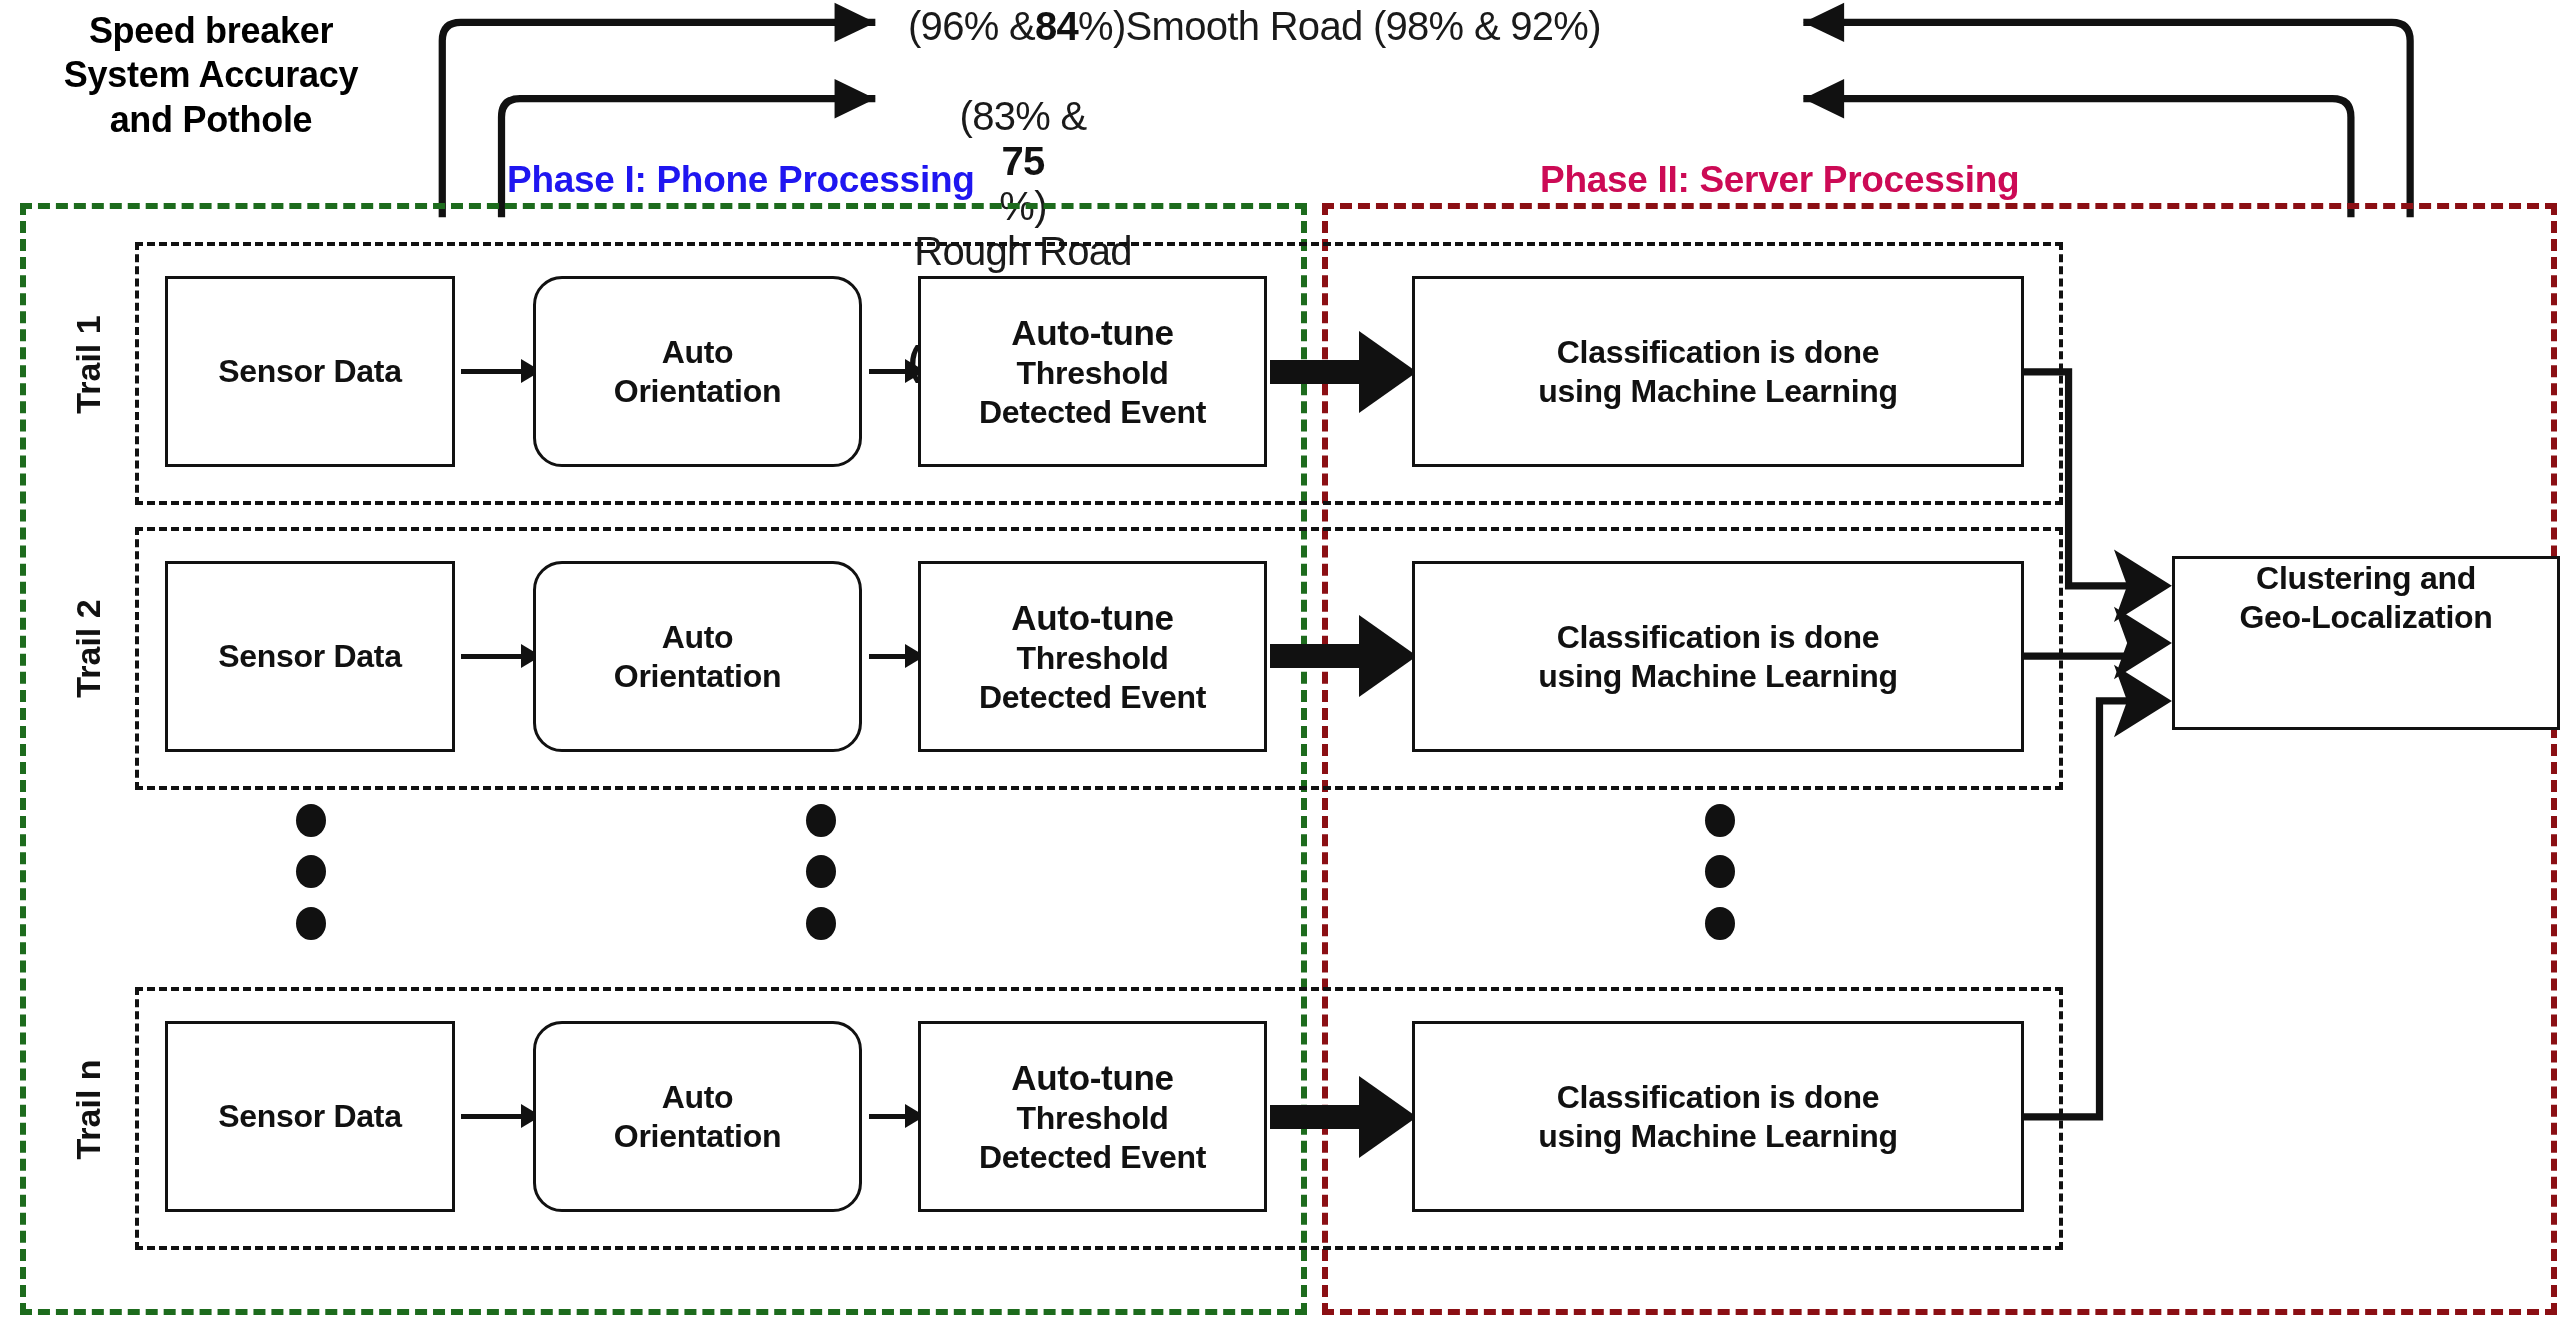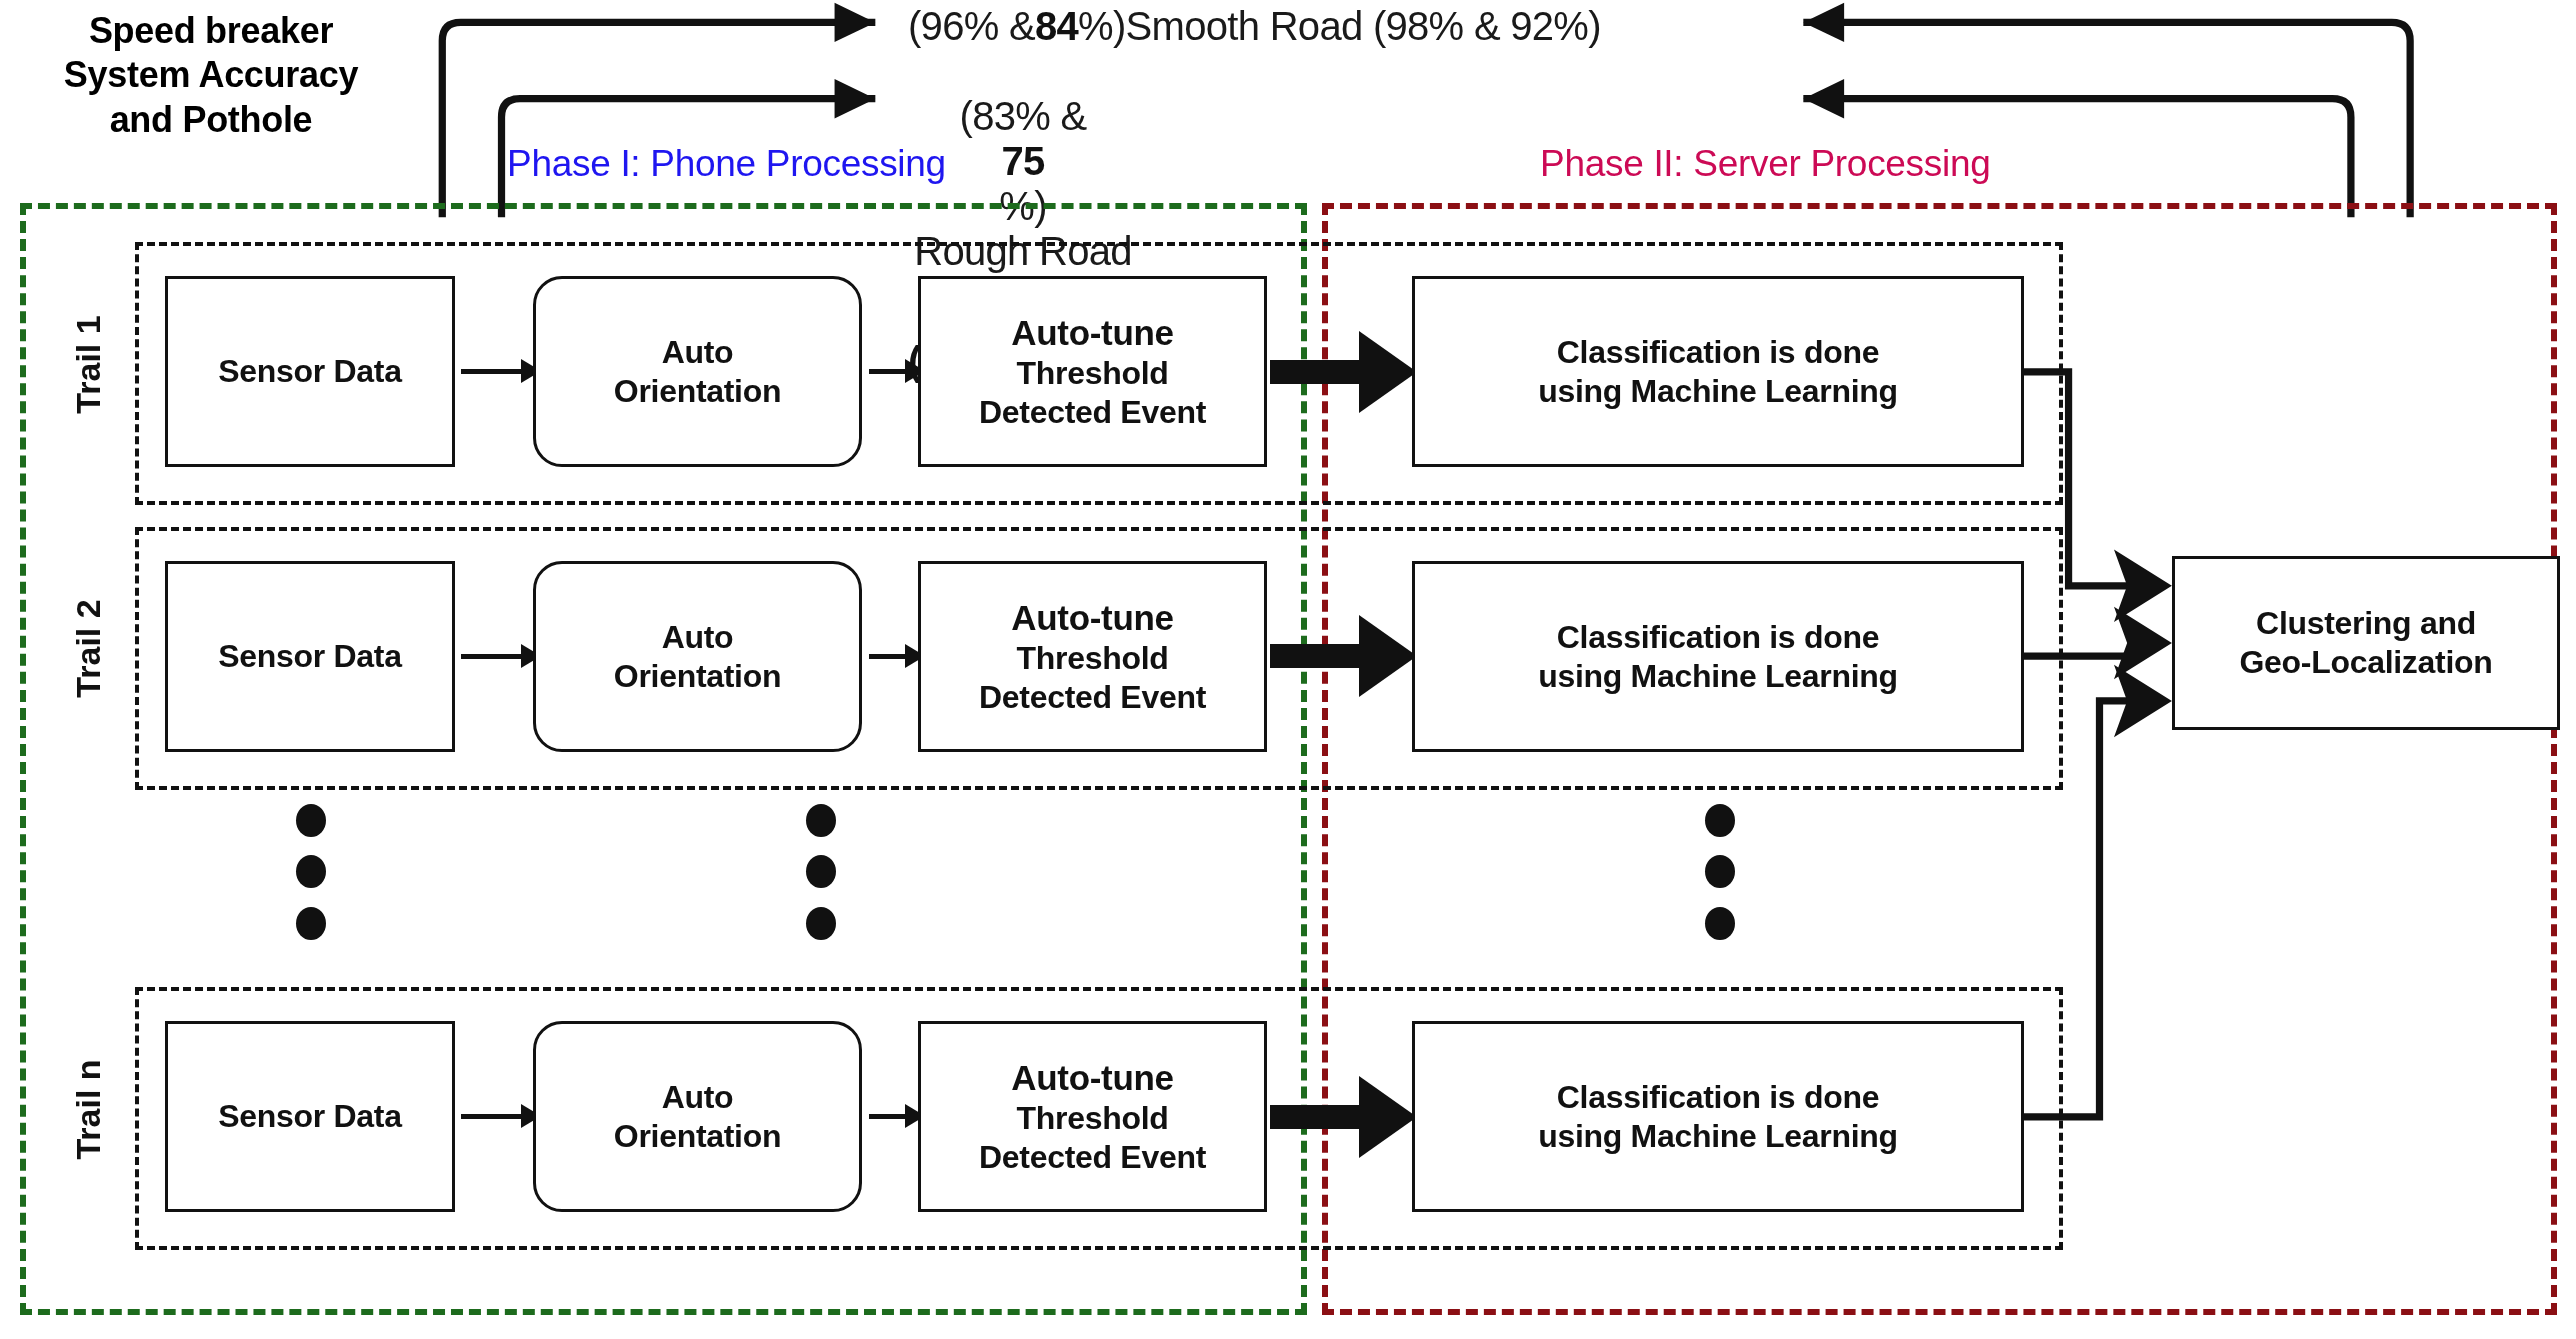--- a/index.html
+++ b/index.html
@@ -20,21 +20,21 @@
   .acc-row{
     position:absolute; height:42px; display:flex; align-items:center;
     font-size:40px; color:#1a1a1a; white-space:nowrap; letter-spacing:-0.7px;
   }
   #acc-row-1{ left:908px; top:5.3px; }
   #acc-row-2{ left:908px; top:94px;flex-direction:column; }
   .acc-hl{ font-weight:bold; color:#111; }
   .acc-hl-dark{ font-weight:bold; color:#111;margin-top:20px; }
 
   
-  .phase-title{position:absolute;font-weight:normal;font-size:37px;white-space:nowrap;letter-spacing:-0.3px;}
+  .phase-title{position:absolute;font-weight:bold;font-size:37px;white-space:nowrap;letter-spacing:-0.3px;margin-top:16px;}
   #phase1-title{left:507px;top:143px;color:#1f16f0;}
   #phase2-title{left:1540px;top:143px;color:#cc0a55;}
 
   
   #phase1-box{
     left:20px; top:203px; width:1287px; height:1112px;
     border:6px dashed #1d6b1d; box-sizing:border-box;
   }
   #phase2-box{
     left:1322px; top:203px; width:1235px; height:1112px;
@@ -77,21 +77,21 @@
   .col-class{ left:1412px; width:612px; }
 
   .row1{ top:276px; height:191px; }
   .row2{ top:561px; height:191px; }
   .rown{ top:1021px; height:191px; }
 
   
   #clustering-box{
     left:2172px; top:556px; width:388px; height:174px;
     border:3.3px solid #111; background:#fff; box-sizing:border-box;
-    display:flex; align-items:center; justify-content:center; text-align:center;
+    display:flex; justify-content:center; text-align:center;
     font-size:32px; font-weight:bold; color:#111; line-height:1.22; letter-spacing:-0.3px;
   }
 
   
   .thin-arrow{position:absolute;height:5.3px;background:#111;}
   .thin-arrow::after{
     content:""; position:absolute; right:-17px; top:-10px;
     border-left:20px solid #111;
     border-top:12.5px solid transparent;
     border-bottom:12.5px solid transparent;

